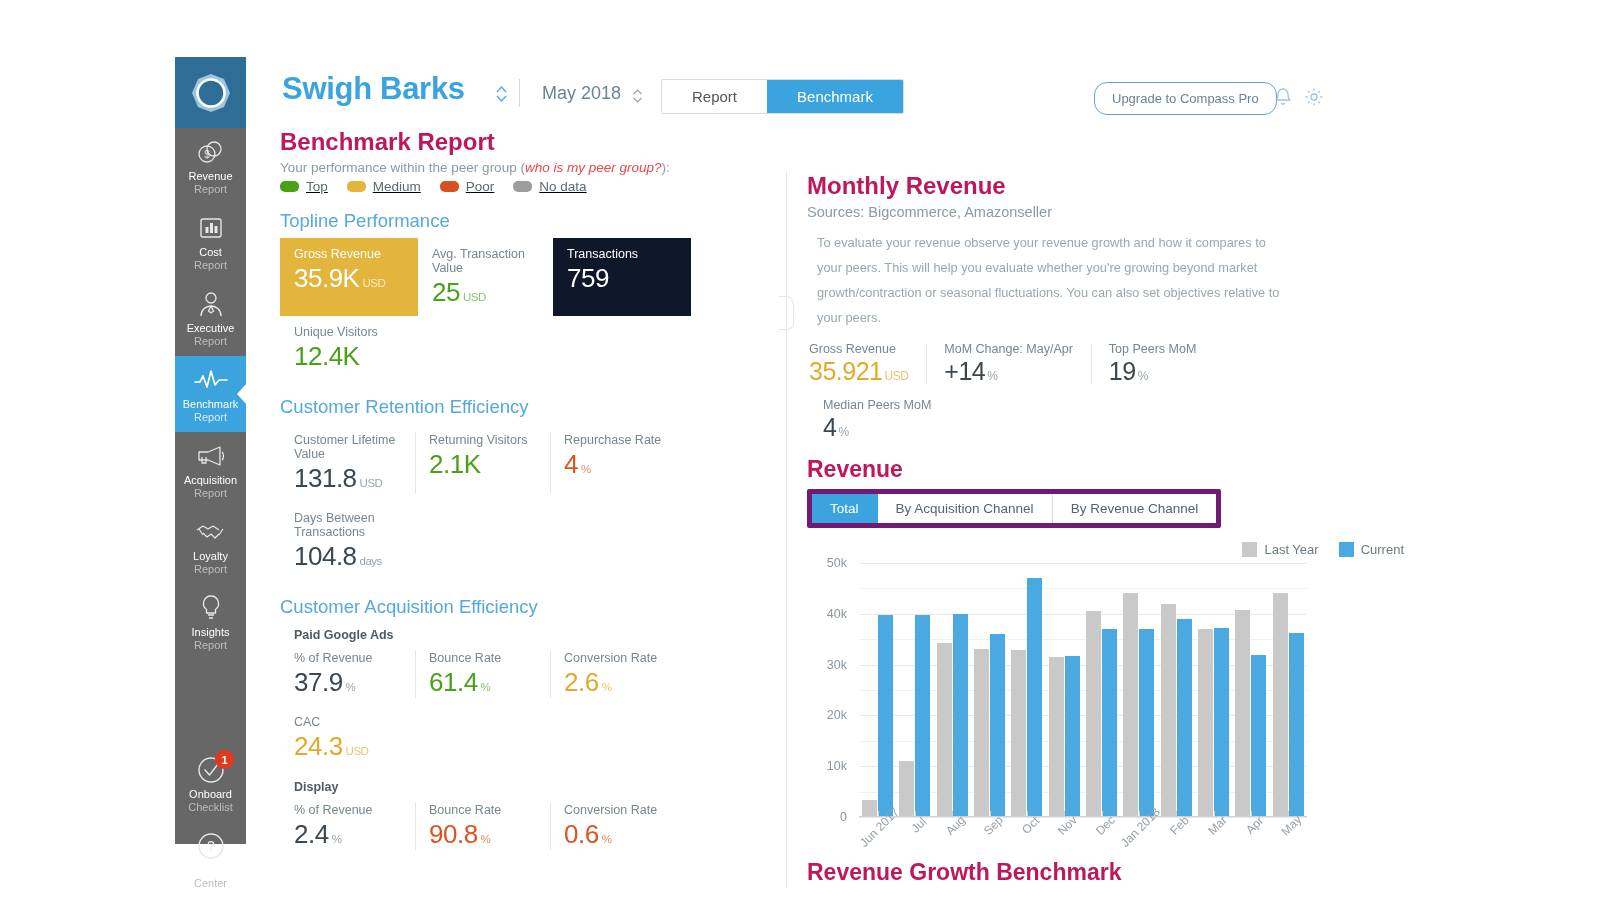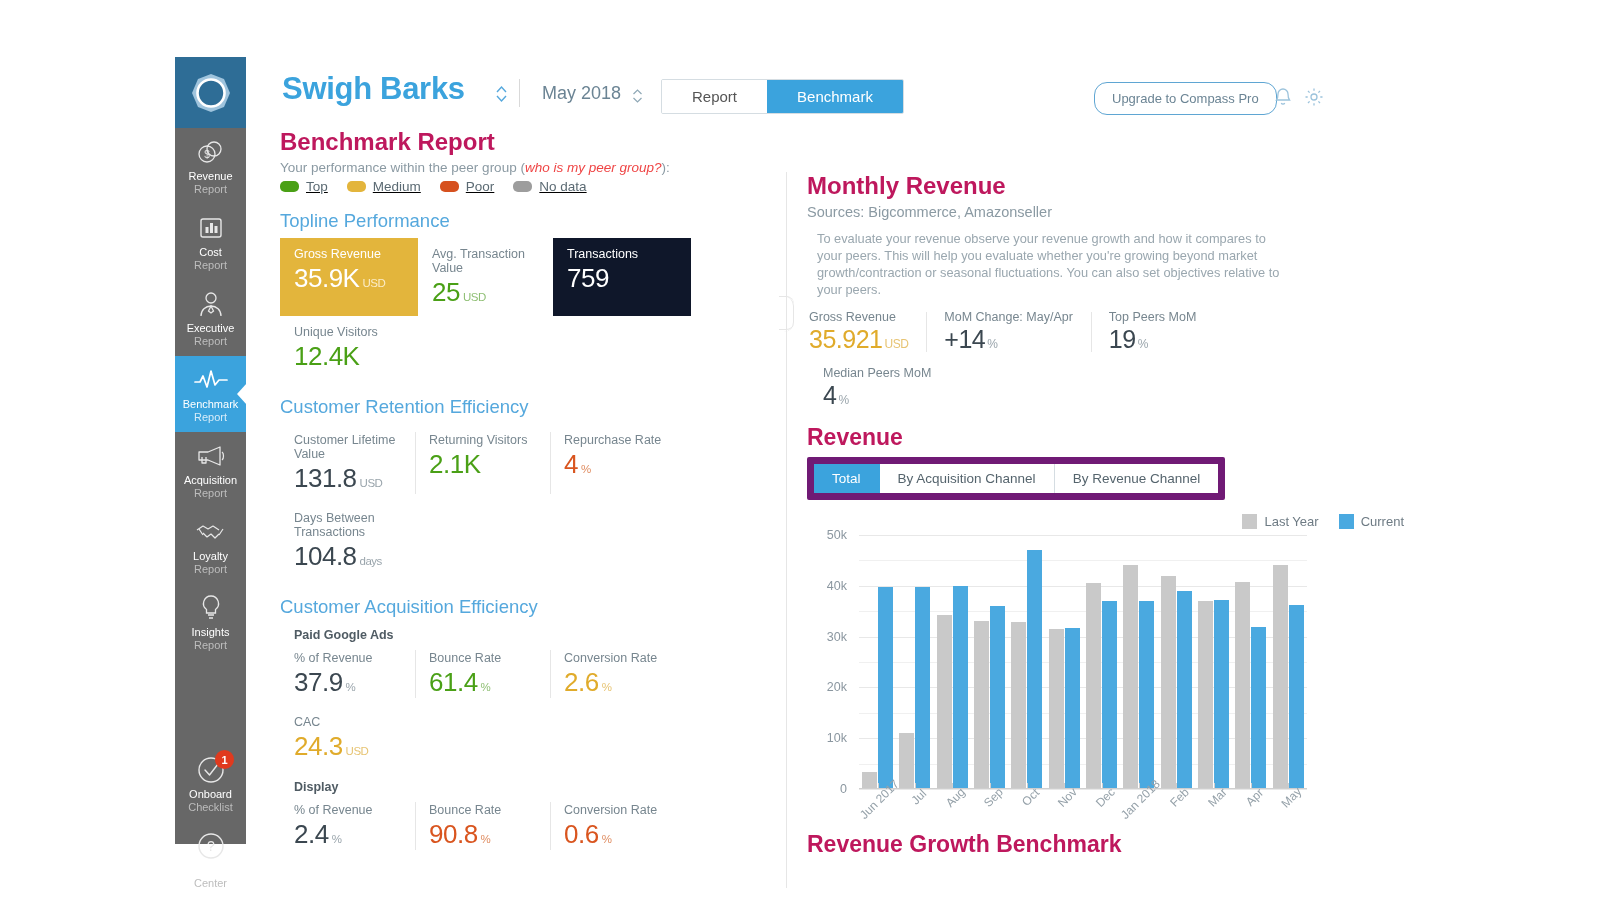--- a/index.html
+++ b/index.html
@@ -99,33 +99,33 @@
   .v-dark { color: #3b4750; } .u-dark { color: #9aa5ac; }
   .kpi.fill-yellow { background: #e3b53c; width: 138px; }
   .kpi.fill-yellow .kpi-label, .kpi.fill-yellow .kpi-val { color: #fff; }
   .kpi.fill-yellow .kpi-unit { color: #fbecc7; }
   .kpi.fill-orange { background: #0f172a; width: 138px; }
   .kpi.fill-orange .kpi-label, .kpi.fill-orange .kpi-val { color: #fff; }
   .grp-label { font-size: 12.5px; color: #4f5b63; font-weight: 600; margin: 10px 0 0 14px; }
 
   
   .src { font-size: 14.5px; color: #8b9aa3; margin-top: 3px; }
-  .desc { font-size: 12.8px; color: #9aa7af; line-height: 17px; margin: 10px 0 0 10px; width: 470px; }
+  .desc { font-size: 12.8px; color: #9aa7af; line-height: 25px; margin: 10px 0 0 10px; width: 470px; }
 
   .mini-row { display: flex; margin-top: 12px; }
   .mini { padding: 0 18px 0 2px; position: relative; }
   .mini.sep { padding-left: 18px; }
   .mini.sep::before { content:""; position:absolute; left:0; top:2px; bottom:2px; width:1px; background:#e6e6e6;}
   .mini-label { font-size: 12.5px; color: #77868f; }
   .mini-val { font-size: 25px; color: #3b4750; margin-top: 1px; letter-spacing:-0.5px;}
   .mini-val.gold { color: #e0ab2b; }
   .mini-unit { font-size: 12px; color: #9aa5ac; margin-left: 2px; }
   .mini-unit.gold { color: #e7c473; }
 
-  .tabs { display: flex; border: 7px solid #701a75; border-radius: 2px; width: fit-content; overflow: hidden; margin-top: 6px; }
+  .tabs { display: flex; border: 5px solid #701a75; border-radius: 2px; width: fit-content; overflow: hidden; margin-top: 6px; }
   .tabs div { padding: 7px 18px; font-size: 13.5px; color: #55646d; background: #fff; cursor: pointer; border-right: 1px solid #d5dde2; }
   .tabs div:last-child { border-right: none; }
   .tabs div.on { background: #3ba3dd; color: #fff; border-right-color: #3ba3dd; }
 
   
   .chartlegend { display:flex; justify-content:flex-end; gap:20px; margin: 14px 22px 0 0; }
   .cl { display:flex; align-items:center; gap:7px; font-size: 13px; color:#6e7b84; }
   .cl i { width: 15px; height: 15px; display:block; }
   .chart { position: relative; width: 492px; height: 282px; margin-top: 6px; margin-left: 8px; }
   .yaxis { position: absolute; left: 0; top: 0; width: 38px; height: 100%; }

